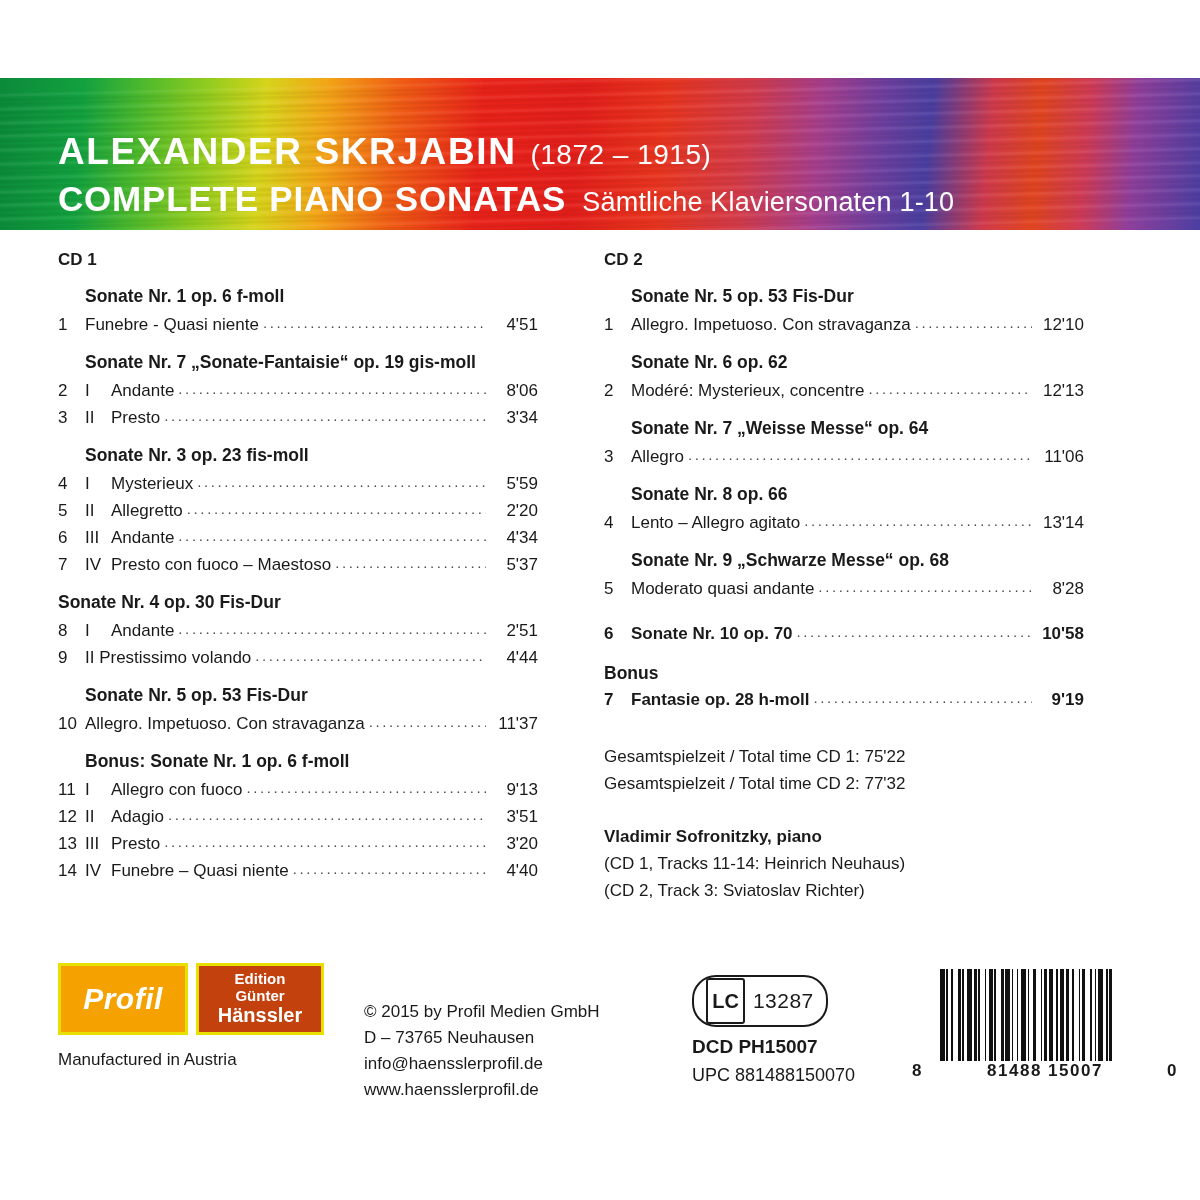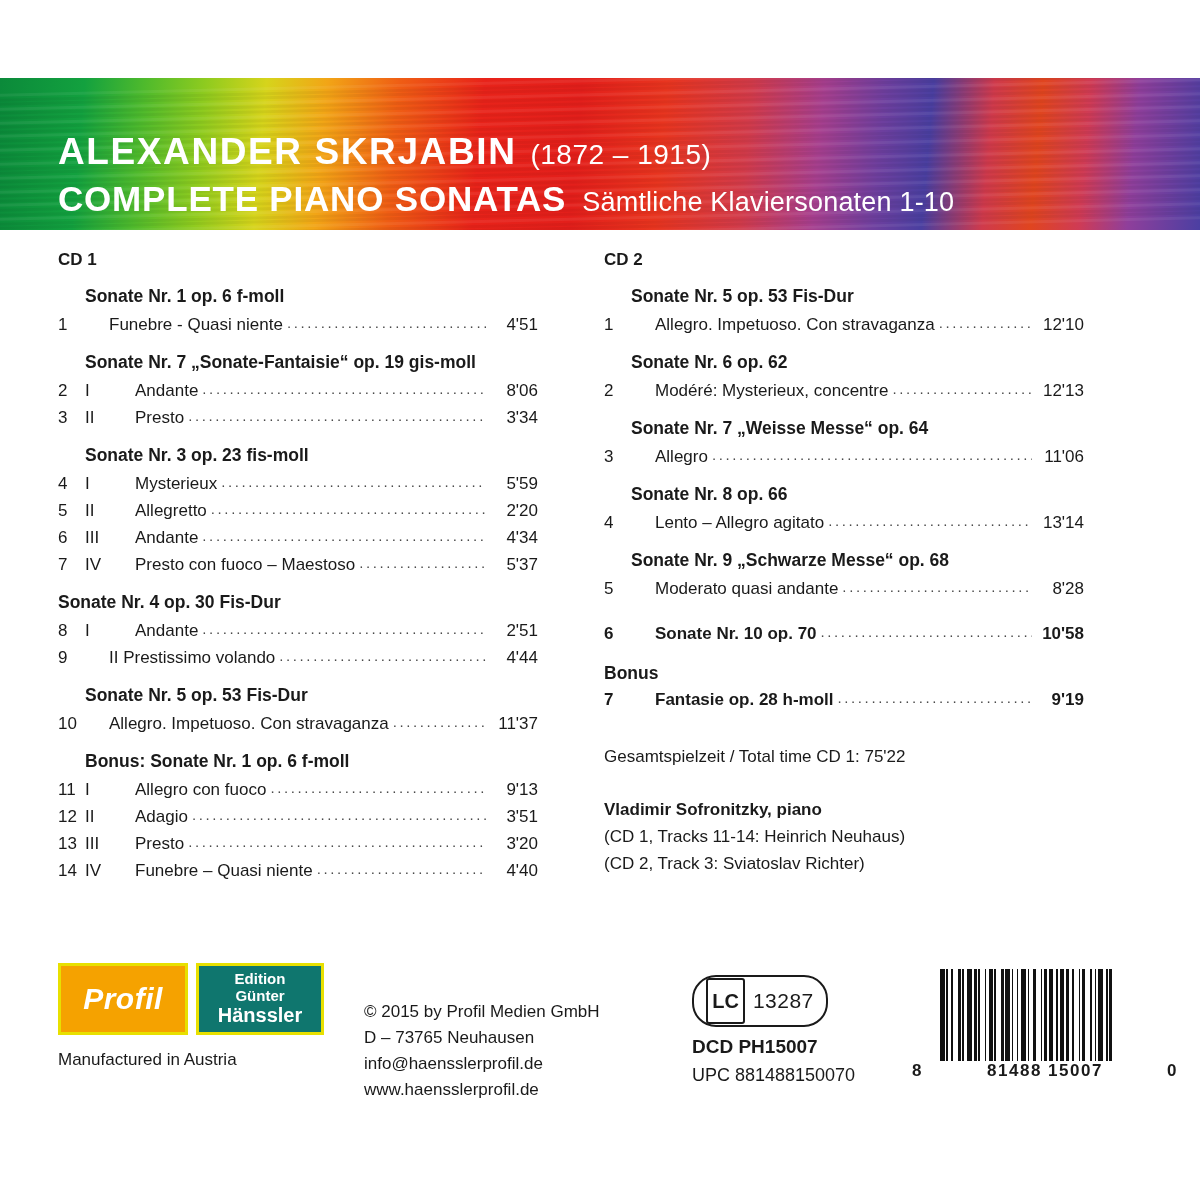--- a/index.html
+++ b/index.html
@@ -140,21 +140,20 @@
     flex: 0 0 27px;
     text-align: left;
   }
   .trk .rom {
     width: 26px;
     flex: 0 0 26px;
   }
   .trk .ttl {
     flex: 0 0 auto;
     padding-right: 4px;
-    margin-left: 24px;
   }
   .trk .dots {
     flex: 1 1 auto;
     overflow: hidden;
     white-space: nowrap;
     letter-spacing: 2.6px;
     color: #4a4a4a;
     font-size: 15px;
     position: relative;
     top: -2px;
@@ -212,21 +211,21 @@
     font-weight: bold;
     font-style: italic;
     letter-spacing: .5px;
   }
   .logo-edition {
     position: absolute;
     left: 196px;
     top: 8px;
     width: 128px;
     height: 72px;
-    background: #0f766e;
+    background: #c2410c;
     border: 3px solid #e8e000;
     box-sizing: border-box;
     color: #ffffff;
     text-align: center;
     padding-top: 4px;
   }
   .logo-edition .l1 { font-size: 15px; font-weight: bold; line-height: 17px; }
   .logo-edition .l2 { font-size: 15px; font-weight: bold; line-height: 17px; }
   .logo-edition .l3 { font-size: 20px; font-weight: bold; line-height: 22px; }
   .manufactured {
@@ -532,20 +531,21 @@
     <div class="bonus-label">Bonus</div>
     <div class="trk bold">
       <span class="num">7</span>
       <span class="ttl">Fantasie op. 28 h-moll</span>
       <span class="dots">..................................................................</span>
       <span class="dur">9'19</span>
     </div>
 
     <div class="totals">
       <div>Gesamtspielzeit / Total time CD 1:   75'22</div>
+      <div>Gesamtspielzeit / Total time CD 2:   77'32</div>
     </div>
 
     <div class="performer">
       <div class="main">Vladimir Sofronitzky, piano</div>
       <div>(CD 1, Tracks 11-14: Heinrich Neuhaus)</div>
       <div>(CD 2, Track 3: Sviatoslav Richter)</div>
     </div>
   </div>
 
 </div>

